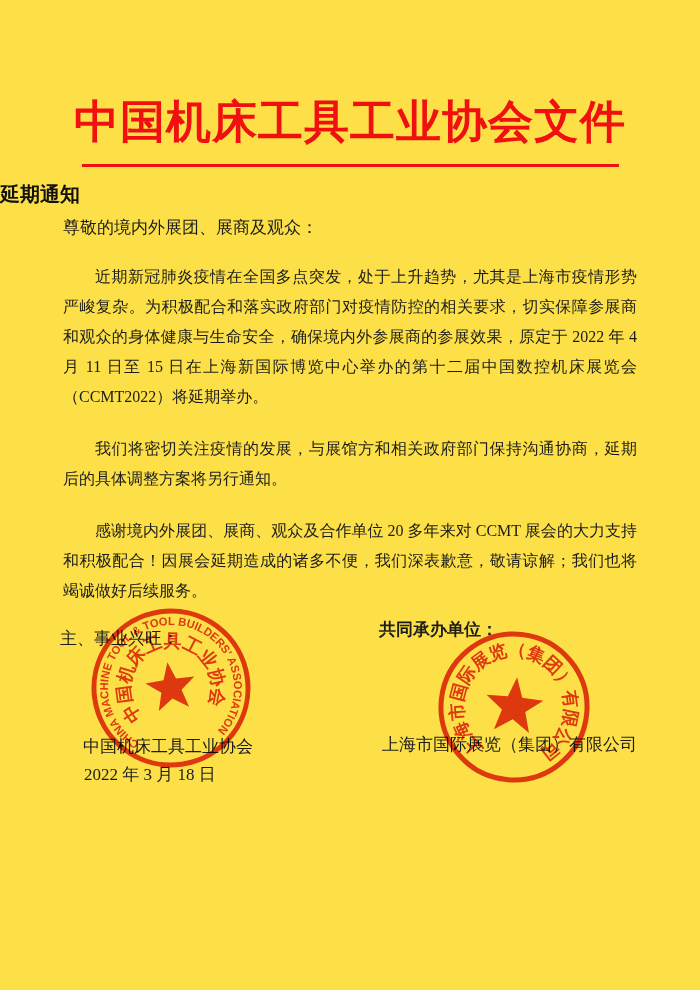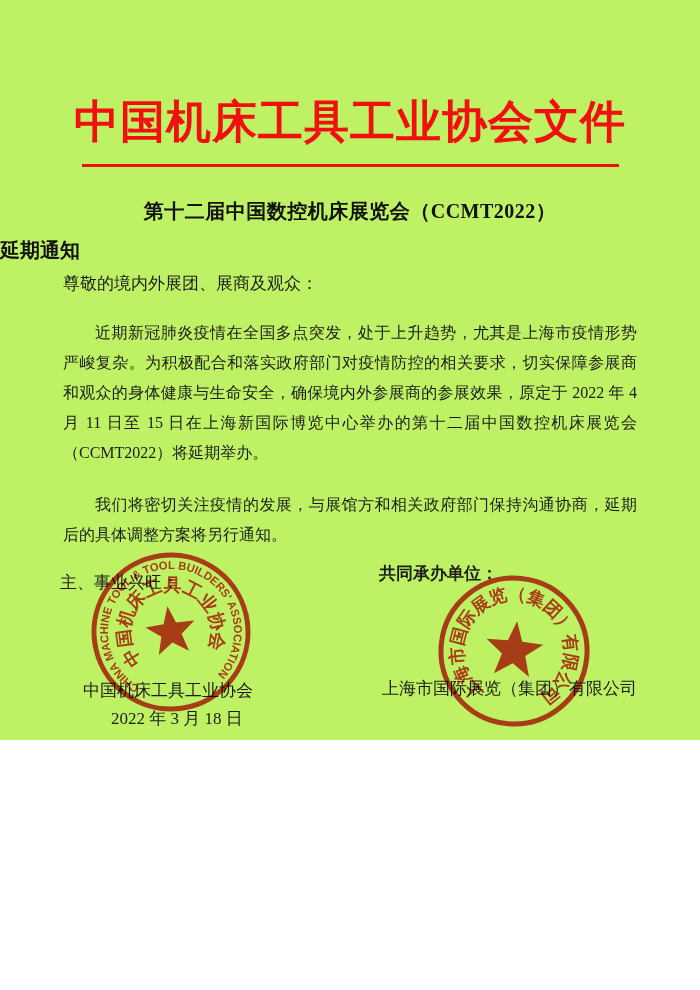--- a/index.html
+++ b/index.html
@@ -1,17 +1,17 @@
 <!DOCTYPE html>
 <html><head>
 <meta charset="utf-8">
 <style>
   html,body{margin:0;padding:0;background:#ffffff;}
   .page{
-    position:relative;width:700px;height:740px;background:#bef264;
+    position:relative;width:700px;height:990px;background:#fde047;
     font-family:"Liberation Serif","DejaVu Serif",serif;color:#1c1c1c;overflow:hidden;
   }
   .letterhead{
     margin:0;padding-top:96px;text-align:center;
     font-size:45px;line-height:52px;font-weight:bold;color:#f01010;letter-spacing:1px;
     font-family:"Liberation Serif","DejaVu Serif",serif;
   }
   .doc-number{
     margin-top:33px;text-align:center;font-size:16.5px;line-height:20px;
     letter-spacing:1px;white-space:pre;color:#222;
@@ -22,21 +22,21 @@
   .salutation{margin:10px 63px 0;font-size:17px;line-height:24px;}
   p.body-par{
     margin:22px 63px 0;font-size:16px;line-height:30px;
     text-align:justify;text-indent:2em;color:#1c1c1c;
   }
   .signature-area{position:relative;height:244px;}
   .sig-label,.sig-org,.sig-date{position:absolute;font-size:17px;line-height:22px;white-space:pre;color:#1c1c1c;}
   .sig-label-left{left:60px;top:22px;}
   .sig-label-right{left:379px;top:13px;font-weight:bold;}
   .sig-org-left{left:83px;top:130px;}
-  .sig-date-left{left:111px;top:158px;}
+  .sig-date-left{left:84px;top:158px;}
   .sig-org-right{left:382px;top:128px;}
   .stamp{position:absolute;mix-blend-mode:multiply;opacity:0.9;}
   .stamp-left{left:85px;top:-4px;}
   .stamp-right{left:428px;top:15px;}
   .stamp .ring{fill:none;stroke:#dd2b20;stroke-width:5px;}
   .stamp .guide{fill:none;stroke:none;}
   .stamp .star{fill:#dd2b20;}
   .stamp text{fill:#dd2b20;font-weight:bold;}
   .stamp .en-arc{font-family:"Liberation Sans","DejaVu Sans",sans-serif;font-size:11.5px;}
   .stamp .zh-arc{font-family:"Liberation Serif","DejaVu Serif",serif;font-size:18px;}
@@ -44,27 +44,27 @@
 </head>
 <body>
 
 <div class="page">
 
   <h1 class="letterhead">中国机床工具工业协会文件</h1>
 
 
   <hr class="red-rule">
 
-  <h2 class="doc-title">第十二届中国数控机床展览会（CCMT2022）</h2>
   <h2 class="doc-subtitle">延期通知</h2>
 
   <p class="salutation">尊敬的境内外展团、展商及观众：</p>
 
   <p class="body-par">近期新冠肺炎疫情在全国多点突发，处于上升趋势，尤其是上海市疫情形势严峻复杂。为积极配合和落实政府部门对疫情防控的相关要求，切实保障参展商和观众的身体健康与生命安全，确保境内外参展商的参展效果，原定于 2022 年 4 月 11 日至 15 日在上海新国际博览中心举办的第十二届中国数控机床展览会（CCMT2022）将延期举办。</p>
   <p class="body-par">我们将密切关注疫情的发展，与展馆方和相关政府部门保持沟通协商，延期后的具体调整方案将另行通知。</p>
+  <p class="body-par">感谢境内外展团、展商、观众及合作单位 20 多年来对 CCMT 展会的大力支持和积极配合！因展会延期造成的诸多不便，我们深表歉意，敬请谅解；我们也将竭诚做好后续服务。</p>
 
   <div class="signature-area">
 
     <span class="sig-label sig-label-left">主、事业兴旺：</span>
     <span class="sig-label sig-label-right">共同承办单位：</span>
 
     <span class="sig-org sig-org-left">中国机床工具工业协会</span>
     <span class="sig-date sig-date-left">2022 年 3 月 18 日</span>
     <span class="sig-org sig-org-right">上海市国际展览（集团）有限公司</span>
 

